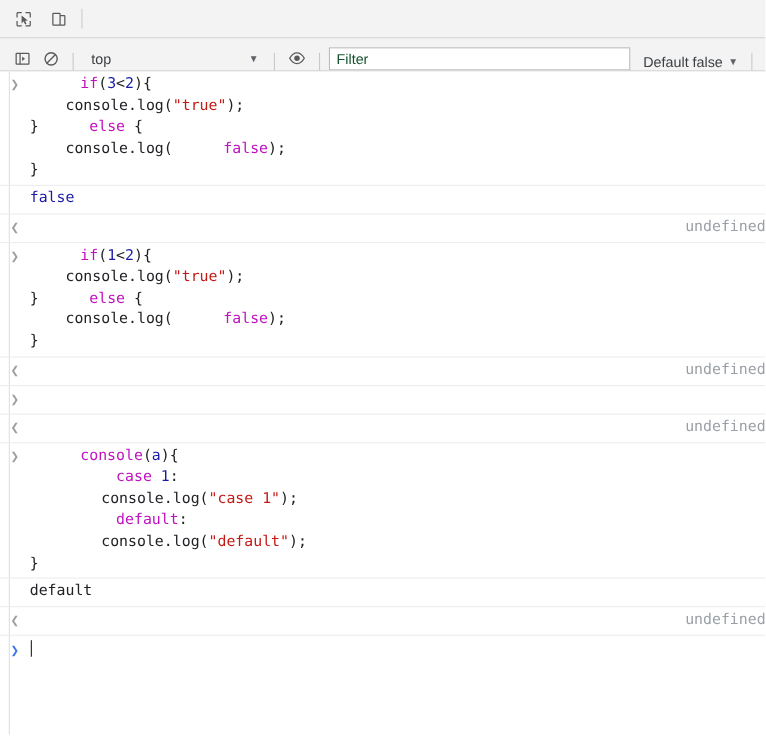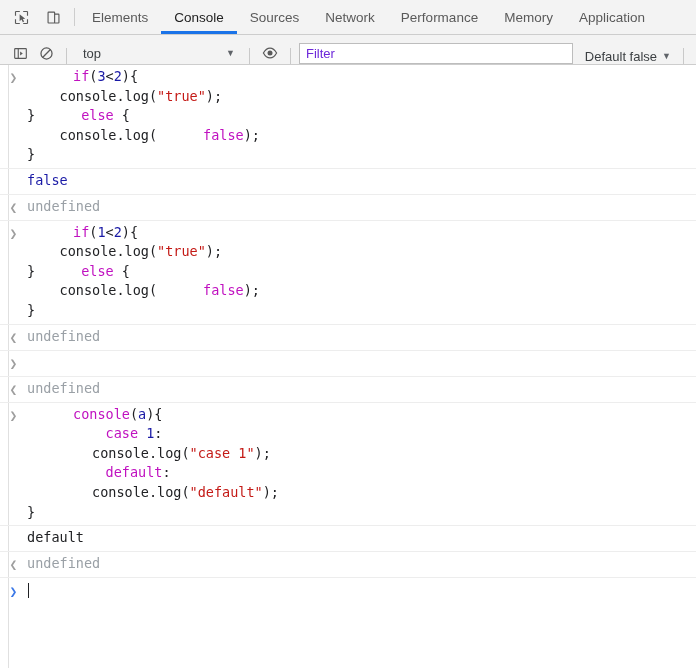--- a/index.html
+++ b/index.html
@@ -119,21 +119,21 @@
     flex: 1;
     min-width: 0;
     height: 21px;
     background: #ffffff;
     border: 1px solid #bdbdbd;
     box-sizing: border-box;
     display: flex;
     align-items: center;
     padding: 8px 6px;
     font-size: 13px;
-    color: #6d28d9;
+    color: #14532d;
     margin-right: 6px;
   }
   .levels {
     display: flex;
     align-items: center;
     gap: 5px;
     font-size: 13px;
     color: #3c4043;
     white-space: nowrap;
     padding: 0 4px;
@@ -189,21 +189,21 @@
   }
   .out {
     font-family: "DejaVu Sans Mono", monospace;
     font-size: 13.5px;
     line-height: 19.6px;
     white-space: pre;
     flex: 1;
   }
   .val-blue { color: #1a1aa6; }
   .val-dark { color: #202124; }
-  .val-grey { color: #9aa0a6; }
+  .val-grey { color: #9aa0a6; text-align: right; }
 
   
   .kw  { color: #c011c0; margin-left: 46px; }
   .num { color: #1a1aa6; }
   .str { color: #c41a16; }
   .id  { color: #1a1aa6; }
   .pl  { color: #202124; }
 
   .caret-bar {
     display: inline-block;
@@ -227,43 +227,20 @@
       </svg>
     </div>
     <div class="tbtn">
       <svg width="15" height="15" viewBox="0 0 16 16" fill="none" stroke="#5a5a5a" stroke-width="1.2">
         <rect x="2.2" y="2.2" width="7" height="11.6" rx="0.6"></rect>
         <path d="M9.2 4.4 H13.2 a0.6 .6 0 0 1 .6 .6 V13.2 a0.6 .6 0 0 1 -.6 .6 H9.2"></path>
       </svg>
     </div>
   </div>
   <div class="vdiv"></div>
-  <div class="tabs">
-    <div class="tab">
-        <span>Elements</span>
-      </div>
-    <div class="tab active">
-        <span>Console</span>
-      </div>
-    <div class="tab">
-        <span>Sources</span>
-      </div>
-    <div class="tab">
-        <span>Network</span>
-      </div>
-    <div class="tab">
-        <span>Performance</span>
-      </div>
-    <div class="tab">
-        <span>Memory</span>
-      </div>
-    <div class="tab">
-        <span>Application</span>
-      </div>
-  </div>
 </div>
 
 <div class="filterbar">
   <div class="fbtn">
     <svg width="15" height="15" viewBox="0 0 16 16" fill="none" stroke="#5a5a5a" stroke-width="1.2">
       <rect x="1.8" y="2.8" width="12.4" height="10.4" rx="0.6"></rect>
       <path d="M5.6 2.8 V13.2"></path>
       <path d="M7.6 5.8 L10.4 8 L7.6 10.2 Z" fill="#5a5a5a" stroke="none"></path>
     </svg>
   </div>

